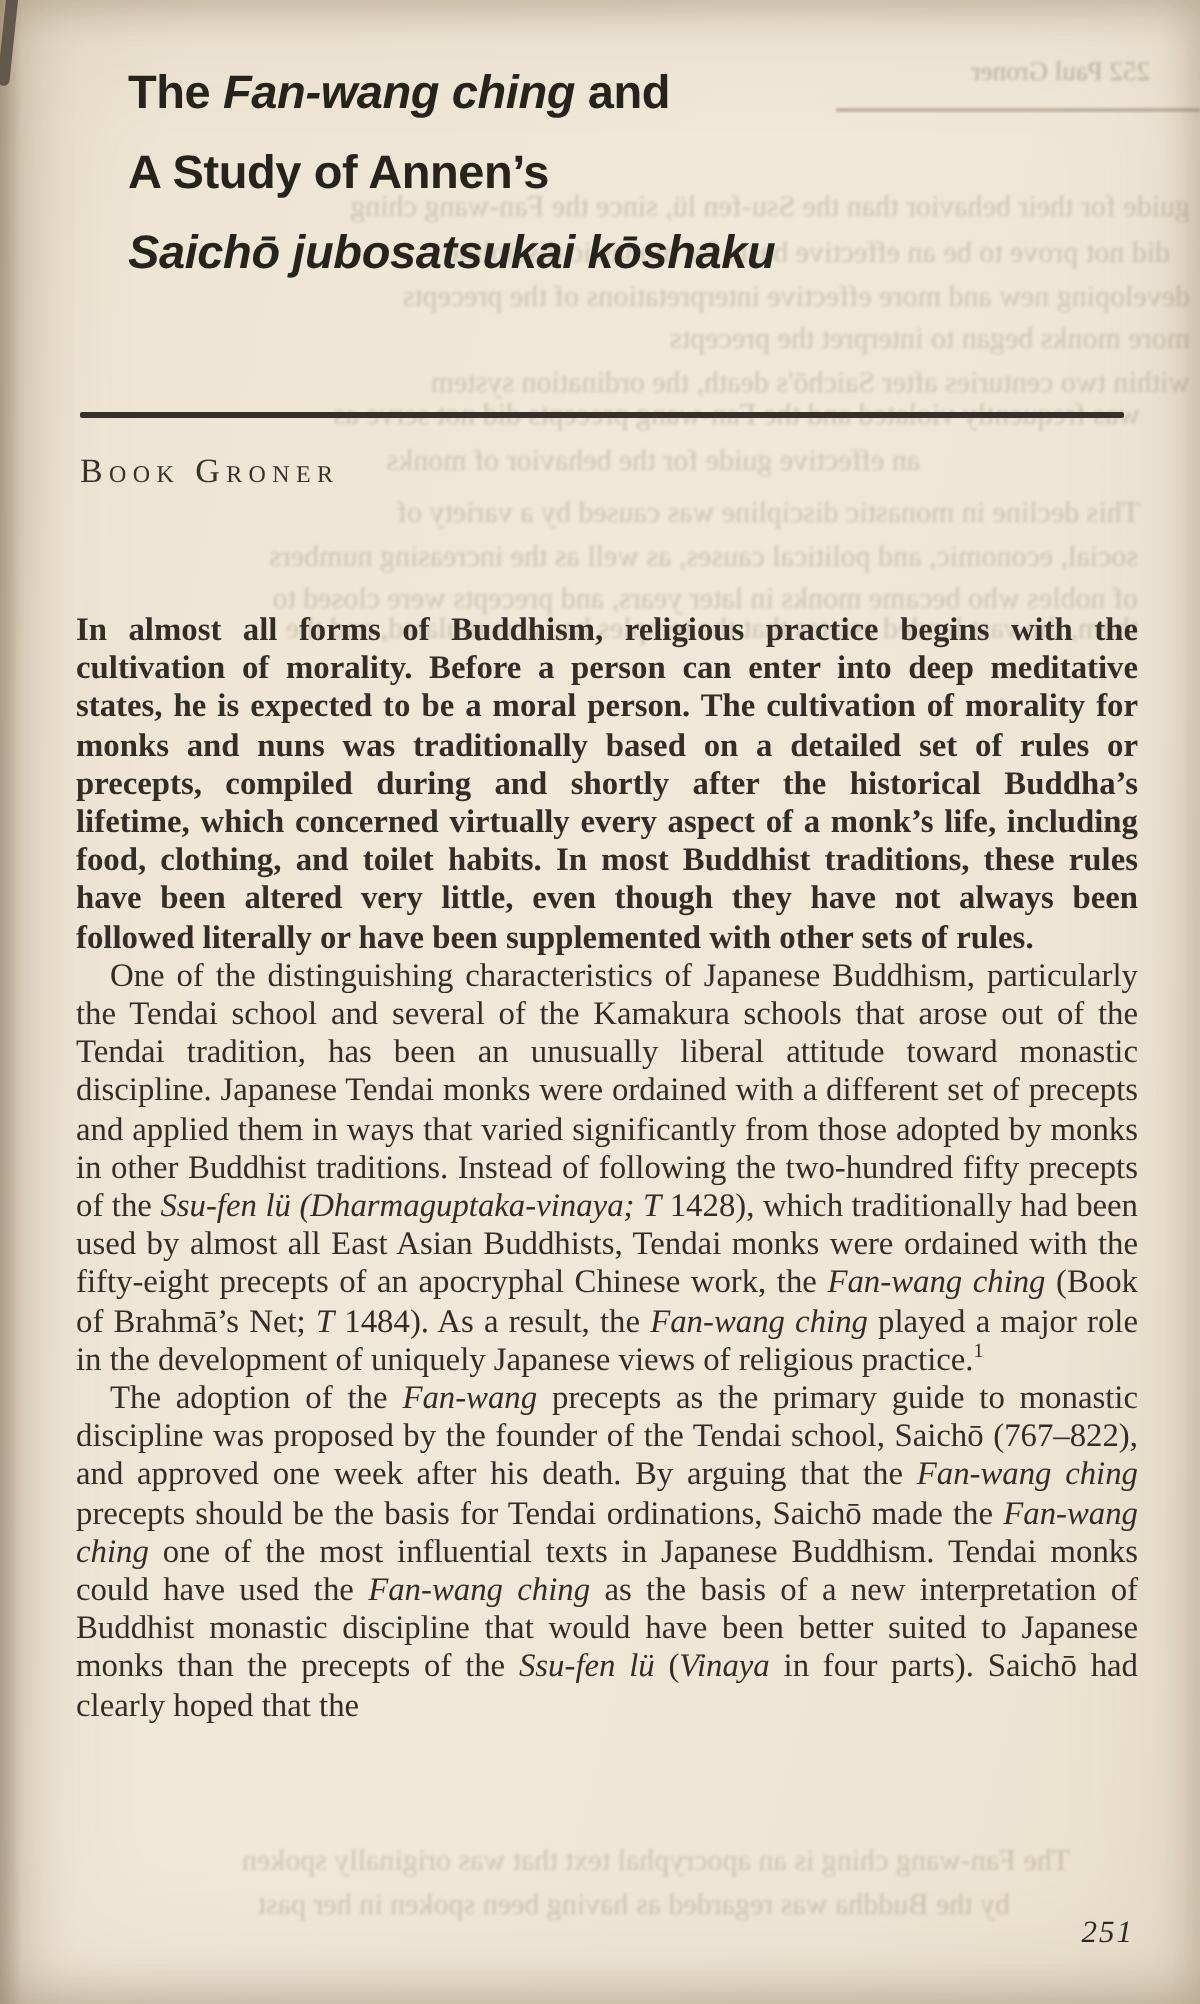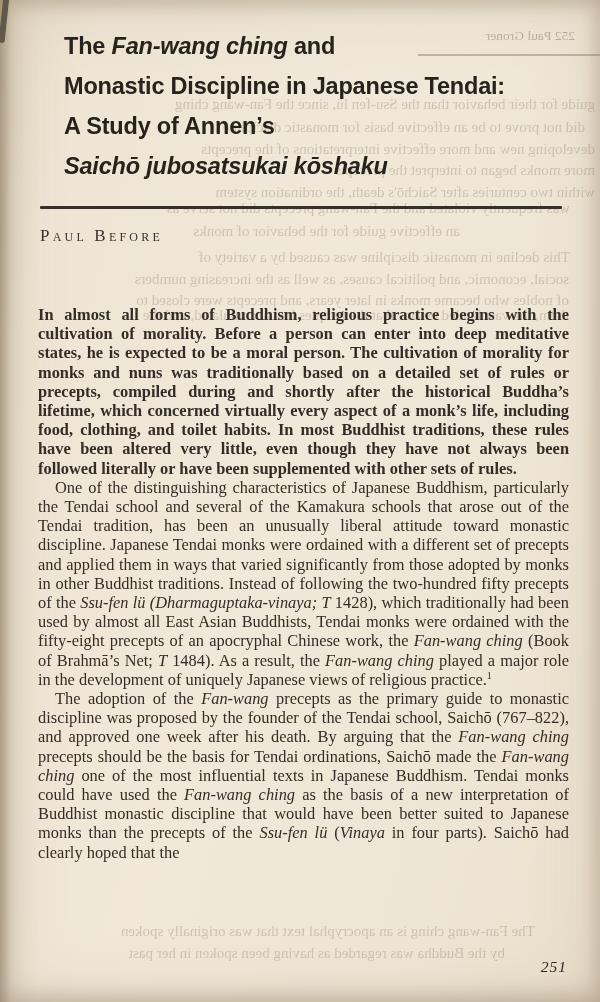--- a/index.html
+++ b/index.html
@@ -101,28 +101,27 @@
     <div class="ghost" style="top:270px;left:36px;width:533px;">social, economic, and political causes, as well as the increasing numbers</div>
     <div class="ghost" style="top:291px;left:36px;width:533px;">of nobles who became monks in later years, and precepts were closed to</div>
     <div class="ghost" style="top:306px;left:36px;width:533px;">them, the vast landed estates that the temples had accumulated, and the</div>
     <div class="ghost" style="top:922px;left:65px;width:470px;">The Fan-wang ching is an apocryphal text that was originally spoken</div>
     <div class="ghost" style="top:944px;left:65px;width:440px;">by the Buddha was regarded as having been spoken in her past</div>
   </div>
 
   <div class="content">
     <div class="title-block">
       <div class="title-line"><span>The </span><span class="it">Fan-wang ching</span><span> and</span></div>
-      <div class="title-line"><span>Monastic Discipline in Japanese Tendai:</span></div>
       <div class="title-line"><span>A Study of Annen’s</span></div>
       <div class="title-line"><span class="it">Saichō jubosatsukai kōshaku</span></div>
     </div>
 
     <div class="rule"></div>
 
-    <div class="author">Paul Before</div>
+    <div class="author">Book Groner</div>
 
     <div class="body-text">
       <p class="para no-indent"><span>In almost all forms of Buddhism, religious practice begins with the cultivation of morality. Before a person can enter into deep meditative states, he is expected to be a moral person. The cultivation of morality for monks and nuns was traditionally based on a detailed set of rules or precepts, compiled during and shortly after the historical Buddha’s lifetime, which concerned virtually every aspect of a monk’s life, including food, clothing, and toilet habits. In most Buddhist traditions, these rules have been altered very little, even though they have not always been followed literally or have been supplemented with other sets of rules.</span></p>
       <p class="para"><span>One of the distinguishing characteristics of Japanese Buddhism, particularly the Tendai school and several of the Kamakura schools that arose out of the Tendai tradition, has been an unusually liberal attitude toward monastic discipline. Japanese Tendai monks were ordained with a different set of precepts and applied them in ways that varied significantly from those adopted by monks in other Buddhist traditions. Instead of following the two-hundred fifty precepts of the </span><span class="it">Ssu-fen lü (Dharmaguptaka-vinaya; T</span><span> 1428), which traditionally had been used by almost all East Asian Buddhists, Tendai monks were ordained with the fifty-eight precepts of an apocryphal Chinese work, the </span><span class="it">Fan-wang ching</span><span> (Book of Brahmā’s Net; </span><span class="it">T</span><span> 1484). As a result, the </span><span class="it">Fan-wang ching</span><span> played a major role in the development of uniquely Japanese views of religious practice.</span><sup>1</sup></p>
       <p class="para"><span>The adoption of the </span><span class="it">Fan-wang</span><span> precepts as the primary guide to monastic discipline was proposed by the founder of the Tendai school, Saichō (767–822), and approved one week after his death. By arguing that the </span><span class="it">Fan-wang ching</span><span> precepts should be the basis for Tendai ordinations, Saichō made the </span><span class="it">Fan-wang ching</span><span> one of the most influential texts in Japanese Buddhism. Tendai monks could have used the </span><span class="it">Fan-wang ching</span><span> as the basis of a new interpretation of Buddhist monastic discipline that would have been better suited to Japanese monks than the precepts of the </span><span class="it">Ssu-fen lü</span><span> (</span><span class="it">Vinaya</span><span> in four parts). Saichō had clearly hoped that the</span></p>
     </div>
 
     <div class="page-number">251</div>
   </div>
 

